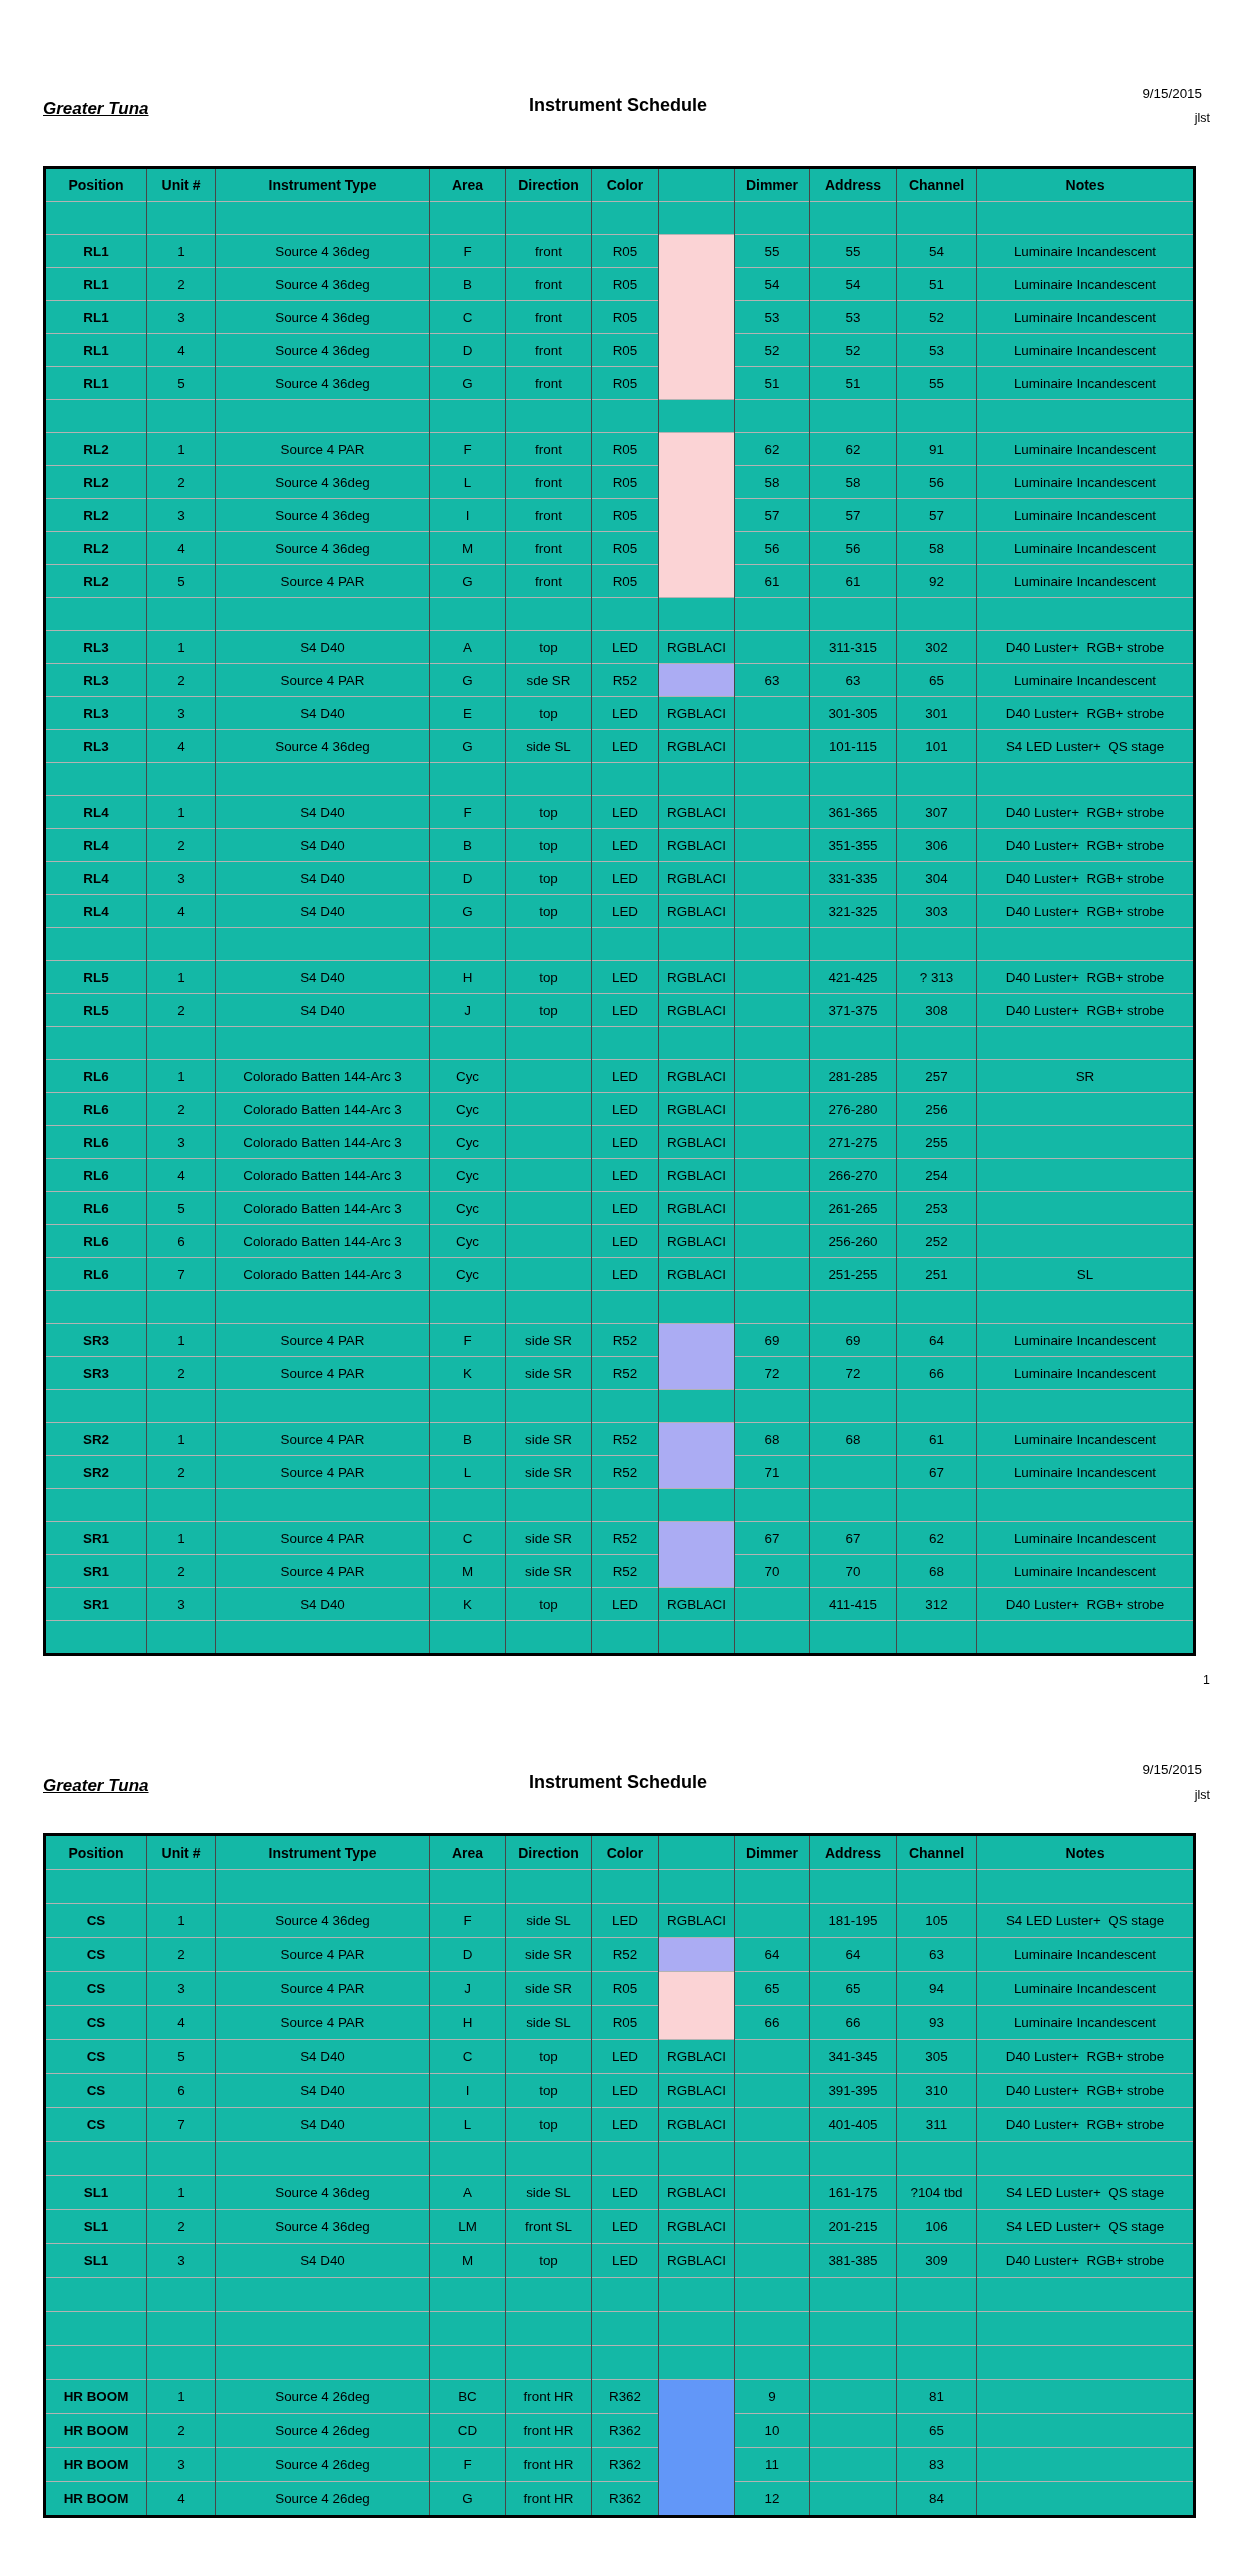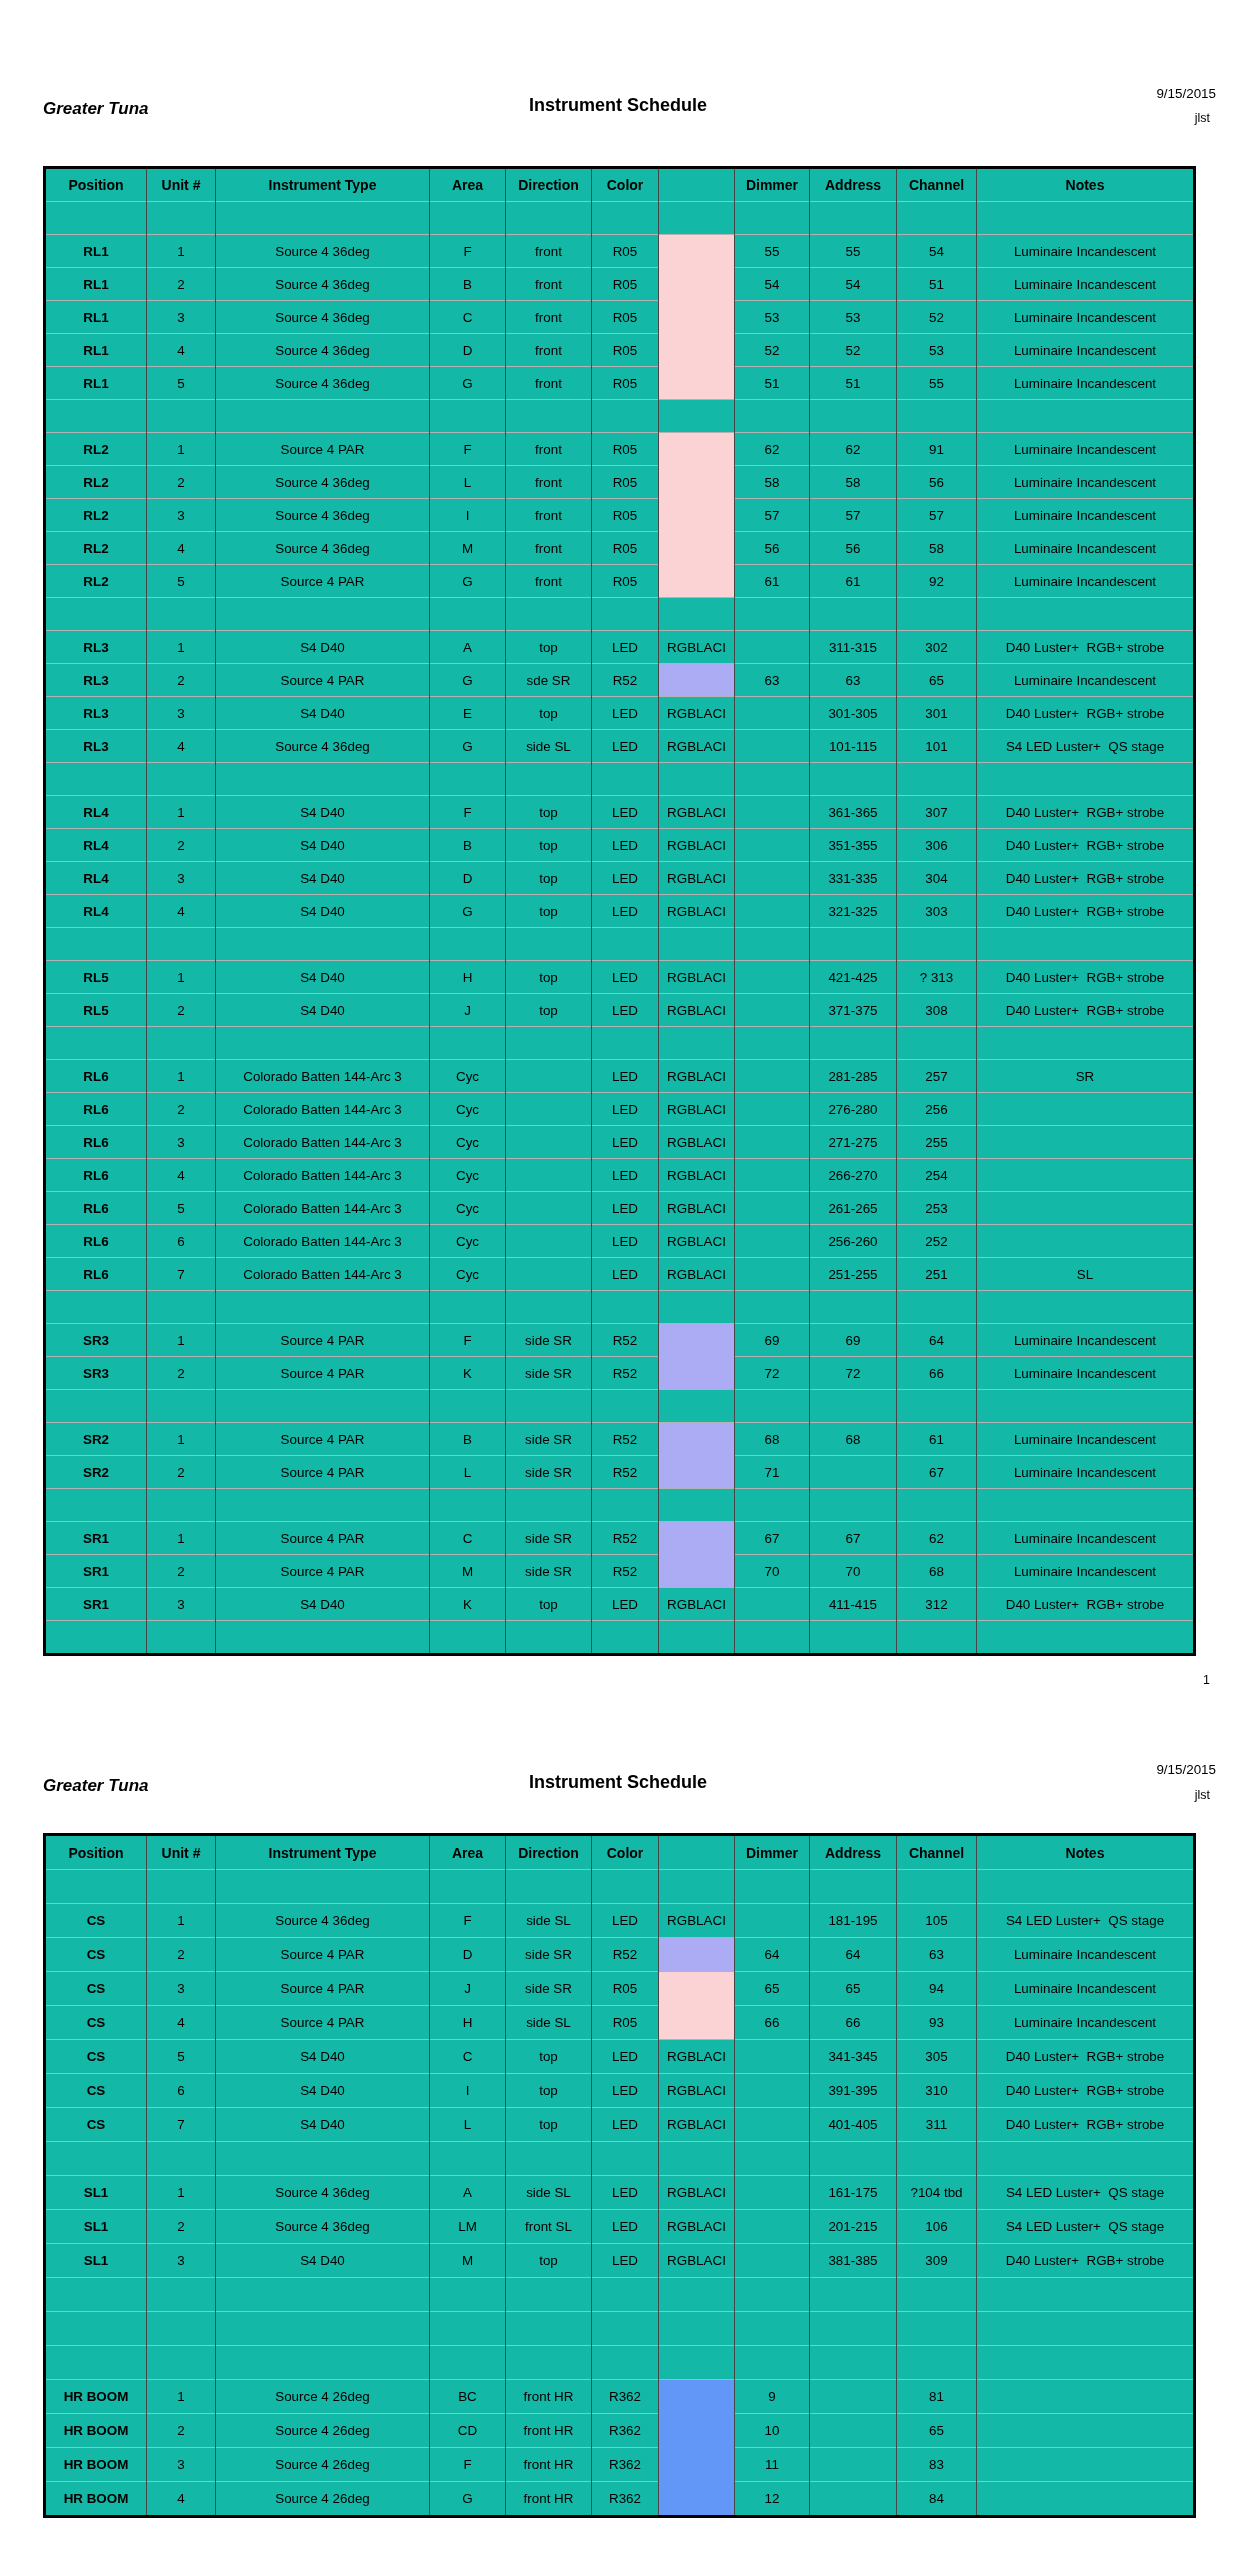--- a/index.html
+++ b/index.html
@@ -1,20 +1,20 @@
 <!DOCTYPE html>
 <html style="font-size:8.2px"><head>
 <meta charset="utf-8">
 <style>
   html,body{margin:0;padding:0;background:#fff;}
   .sheet{position:relative;width:1236px;height:3400px;background:#ffffff;color:#000;
          font-family:"Liberation Sans", sans-serif;}
-  .hdr-left{position:absolute;left:43px;font-style:italic;font-weight:700;font-size:17px;}
+  .hdr-left{position:absolute;left:43px;font-style:italic;font-weight:700;font-size:17px;text-decoration:underline;}
   .hdr-title{position:absolute;left:0;width:1236px;text-align:center;font-weight:700;font-size:18px;}
-  .hdr-date{position:absolute;right:20px;text-align:left;font-size:13.4px;}
+  .hdr-date{position:absolute;right:34px;text-align:left;font-size:13.4px;}
   .hdr-auth{position:absolute;right:26px;text-align:right;font-size:12.4px;}
   .pg-num{position:absolute;font-size:12.4px;}
 
   table.tbl{position:absolute;left:43px;width:1150px;border-collapse:collapse;
             table-layout:fixed;border:3.6px solid #000;background:#14b8a6;}
   .tbl td,.tbl th{border-left:1px solid #474747;border-top:1px solid #b3b3b3;
                   font-size:13.4px;text-align:center;vertical-align:middle;
                   padding:0;overflow:hidden;white-space:pre;}
   .tbl th{font-weight:700;font-size:14px;}
   .p1 td,.p1 th{height:32px;}

